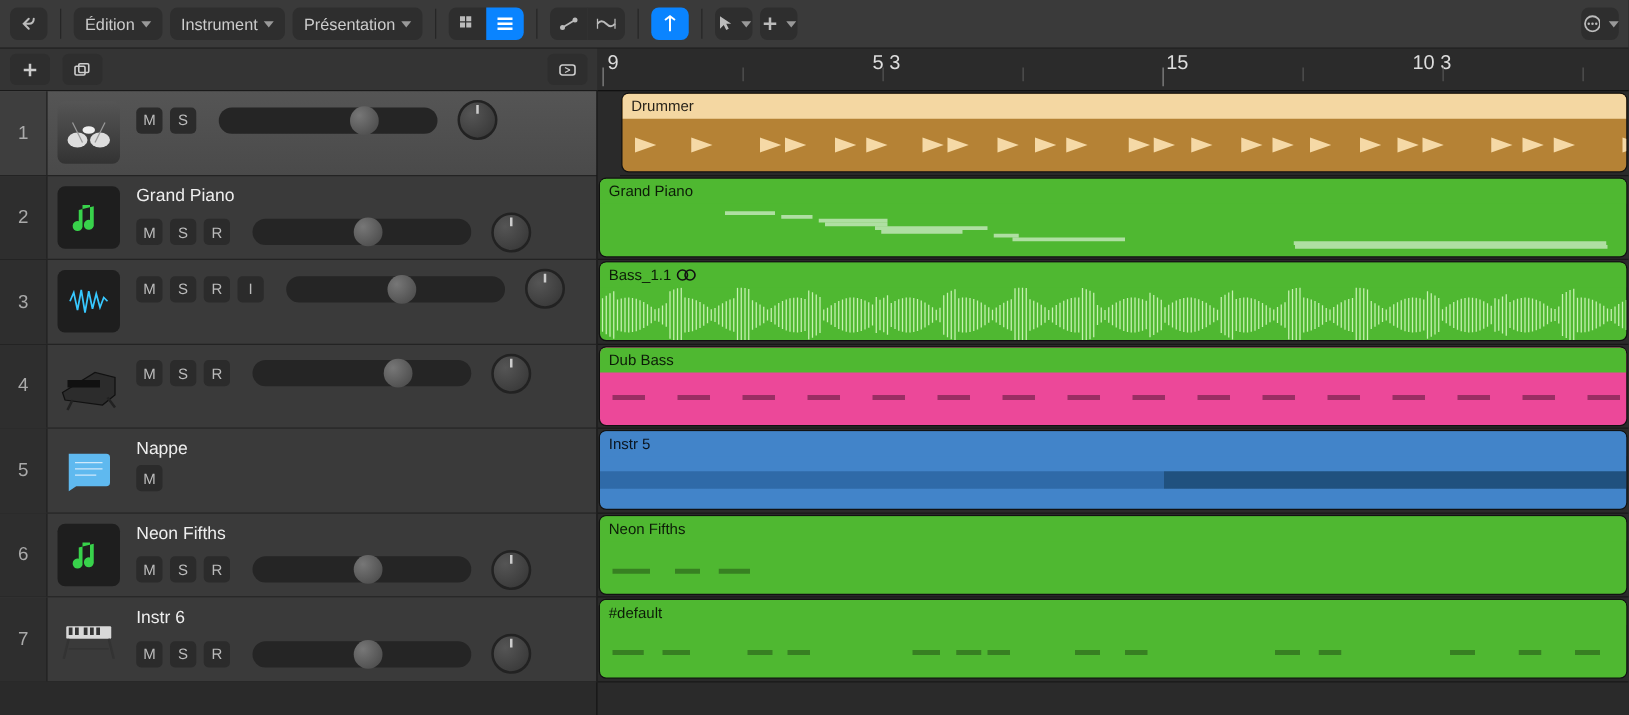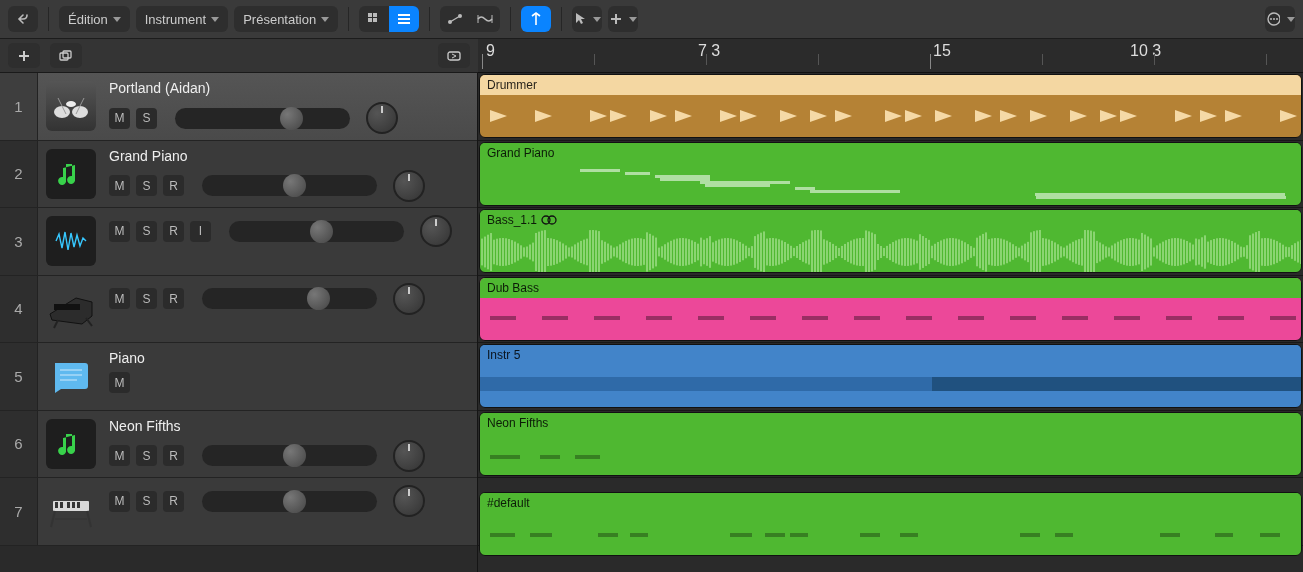--- a/index.html
+++ b/index.html
@@ -164,21 +164,21 @@
     <div class="sec-btn">
         <svg width="14" height="12">
           <rect x="1" y="2" width="12" height="8" rx="2" fill="none" stroke="#ccc" stroke-width="1.3"></rect>
           <line x1="5" y1="4" x2="9" y2="6" stroke="#ccc"></line>
           <line x1="5" y1="8" x2="9" y2="6" stroke="#ccc"></line>
         </svg>
       </div>
   </div>
   <div style="flex:1; background:#2b2b2b; border-bottom:1px solid #111; position:relative;">
     <span class="ruler-num" style="left:8px">9</span>
-    <span class="ruler-num" style="left:220px">7 3</span>
+    <span class="ruler-num" style="left:220px">5 3</span>
     <span class="ruler-num" style="left:455px">15</span>
     <span class="ruler-num" style="left:652px">10 3</span>
     <div class="ruler-tick" style="left:4px;height:15px;background:#888"></div>
     <div class="ruler-tick" style="left:116px"></div>
     <div class="ruler-tick" style="left:228px"></div>
     <div class="ruler-tick" style="left:340px"></div>
     <div class="ruler-tick" style="left:452px;height:15px;background:#888"></div>
     <div class="ruler-tick" style="left:564px"></div>
     <div class="ruler-tick" style="left:676px"></div>
     <div class="ruler-tick" style="left:788px"></div>
@@ -194,21 +194,20 @@
             <svg width="38" height="32">
               <ellipse cx="10" cy="22" rx="8" ry="6" fill="#ddd"></ellipse>
               <ellipse cx="28" cy="22" rx="8" ry="6" fill="#ddd"></ellipse>
               <ellipse cx="19" cy="14" rx="5" ry="3" fill="#eee"></ellipse>
               <line x1="6" y1="8" x2="14" y2="24" stroke="#999"></line>
               <line x1="32" y1="8" x2="24" y2="24" stroke="#999"></line>
             </svg>
           </div>
         </div>
         <div class="tbody">
-          <div class="tname">Portland (Aidan)</div>
           <div class="tctrls">
             <div class="msri">M</div>
             <div class="msri">S</div>
             <div class="vol">
               <div class="vol-knob" style="left: 105px;"></div>
             </div>
             <div class="pan"></div>
           </div>
         </div>
       </div>
@@ -286,21 +285,21 @@
           <div class="ticon-box">
             <svg width="44" height="38">
               <path d="M6 6 h30 a3 3 0 0 1 3 3 v20 a3 3 0 0 1 -3 3 h-24 l-6 4 z" fill="#5fb9ef"></path>
               <line x1="11" y1="13" x2="33" y2="13" stroke="#cfe9fb"></line>
               <line x1="11" y1="18" x2="33" y2="18" stroke="#cfe9fb"></line>
               <line x1="11" y1="23" x2="28" y2="23" stroke="#cfe9fb"></line>
             </svg>
           </div>
         </div>
         <div class="tbody">
-          <div class="tname">Piano</div>
+          <div class="tname">Nappe</div>
           <div class="tctrls">
             <div class="msri">M</div>
           </div>
         </div>
       </div>
       <div class="track">
         <div class="tnum">6</div>
         <div class="ticon">
           <div class="ticon-box" style="background: rgb(30, 30, 30);">
             <svg width="30" height="30">
@@ -332,34 +331,35 @@
               <rect x="20" y="11" width="3" height="6" fill="#333"></rect>
               <rect x="25" y="11" width="3" height="6" fill="#333"></rect>
               <rect x="30" y="11" width="3" height="6" fill="#333"></rect>
               <line x1="8" y1="20" x2="4" y2="36" stroke="#333" stroke-width="2"></line>
               <line x1="40" y1="20" x2="44" y2="36" stroke="#333" stroke-width="2"></line>
               <line x1="8" y1="28" x2="40" y2="28" stroke="#333"></line>
             </svg>
           </div>
         </div>
         <div class="tbody">
+          <div class="tname">Instr 6</div>
           <div class="tctrls">
             <div class="msri">M</div>
             <div class="msri">S</div>
             <div class="msri">R</div>
             <div class="vol">
               <div class="vol-knob" style="left: 81px;"></div>
             </div>
             <div class="pan"></div>
           </div>
         </div>
       </div>
     </div>
     <div class="timeline-area">
-      <div style="height: 67.5px; position: relative; border-bottom: 1px solid rgb(24, 24, 24);">
+      <div style="height: 67.5px; position: relative; border-bottom: 1px solid rgb(24, 24, 24); margin-left: 18px;">
         <div class="region" style="top: 1px; height: 64px; background: rgb(181, 130, 53);">
           <div class="region-hdr" style="background: rgb(244, 215, 162);">
             <span>Drummer</span>
           </div>
           <div class="region-body">
             <div class="drummer-tri" style="left: 10px;"></div>
             <div class="drummer-tri" style="left: 55px;"></div>
             <div class="drummer-tri" style="left: 110px;"></div>
             <div class="drummer-tri" style="left: 130px;"></div>
             <div class="drummer-tri" style="left: 170px;"></div>
@@ -737,21 +737,21 @@
             <span>Neon Fifths</span>
           </div>
           <div class="region-body">
             <div class="midi-bar" style="background: rgba(0, 0, 0, 0.3); left: 10px; width: 30px; top: 22px; height: 4px;"></div>
             <div class="midi-bar" style="background: rgba(0, 0, 0, 0.3); left: 60px; width: 20px; top: 22px; height: 4px;"></div>
             <div class="midi-bar" style="background: rgba(0, 0, 0, 0.3); left: 95px; width: 25px; top: 22px; height: 4px;"></div>
           </div>
         </div>
       </div>
       <div style="height: 67.5px; position: relative; border-bottom: 1px solid rgb(24, 24, 24);">
-        <div class="region" style="top: 14px; height: 64px; background: rgb(79, 184, 49);">
+        <div class="region" style="top: 1px; height: 64px; background: rgb(79, 184, 49);">
           <div class="region-hdr" style="background: rgb(79, 184, 49);">
             <span>#default</span>
           </div>
           <div class="region-body">
             <div class="midi-bar" style="background: rgba(0, 0, 0, 0.3); left: 10px; width: 25px; top: 20px; height: 4px;"></div>
             <div class="midi-bar" style="background: rgba(0, 0, 0, 0.3); left: 50px; width: 22px; top: 20px; height: 4px;"></div>
             <div class="midi-bar" style="background: rgba(0, 0, 0, 0.3); left: 118px; width: 20px; top: 20px; height: 4px;"></div>
             <div class="midi-bar" style="background: rgba(0, 0, 0, 0.3); left: 150px; width: 18px; top: 20px; height: 4px;"></div>
             <div class="midi-bar" style="background: rgba(0, 0, 0, 0.3); left: 250px; width: 22px; top: 20px; height: 4px;"></div>
             <div class="midi-bar" style="background: rgba(0, 0, 0, 0.3); left: 285px; width: 20px; top: 20px; height: 4px;"></div>

